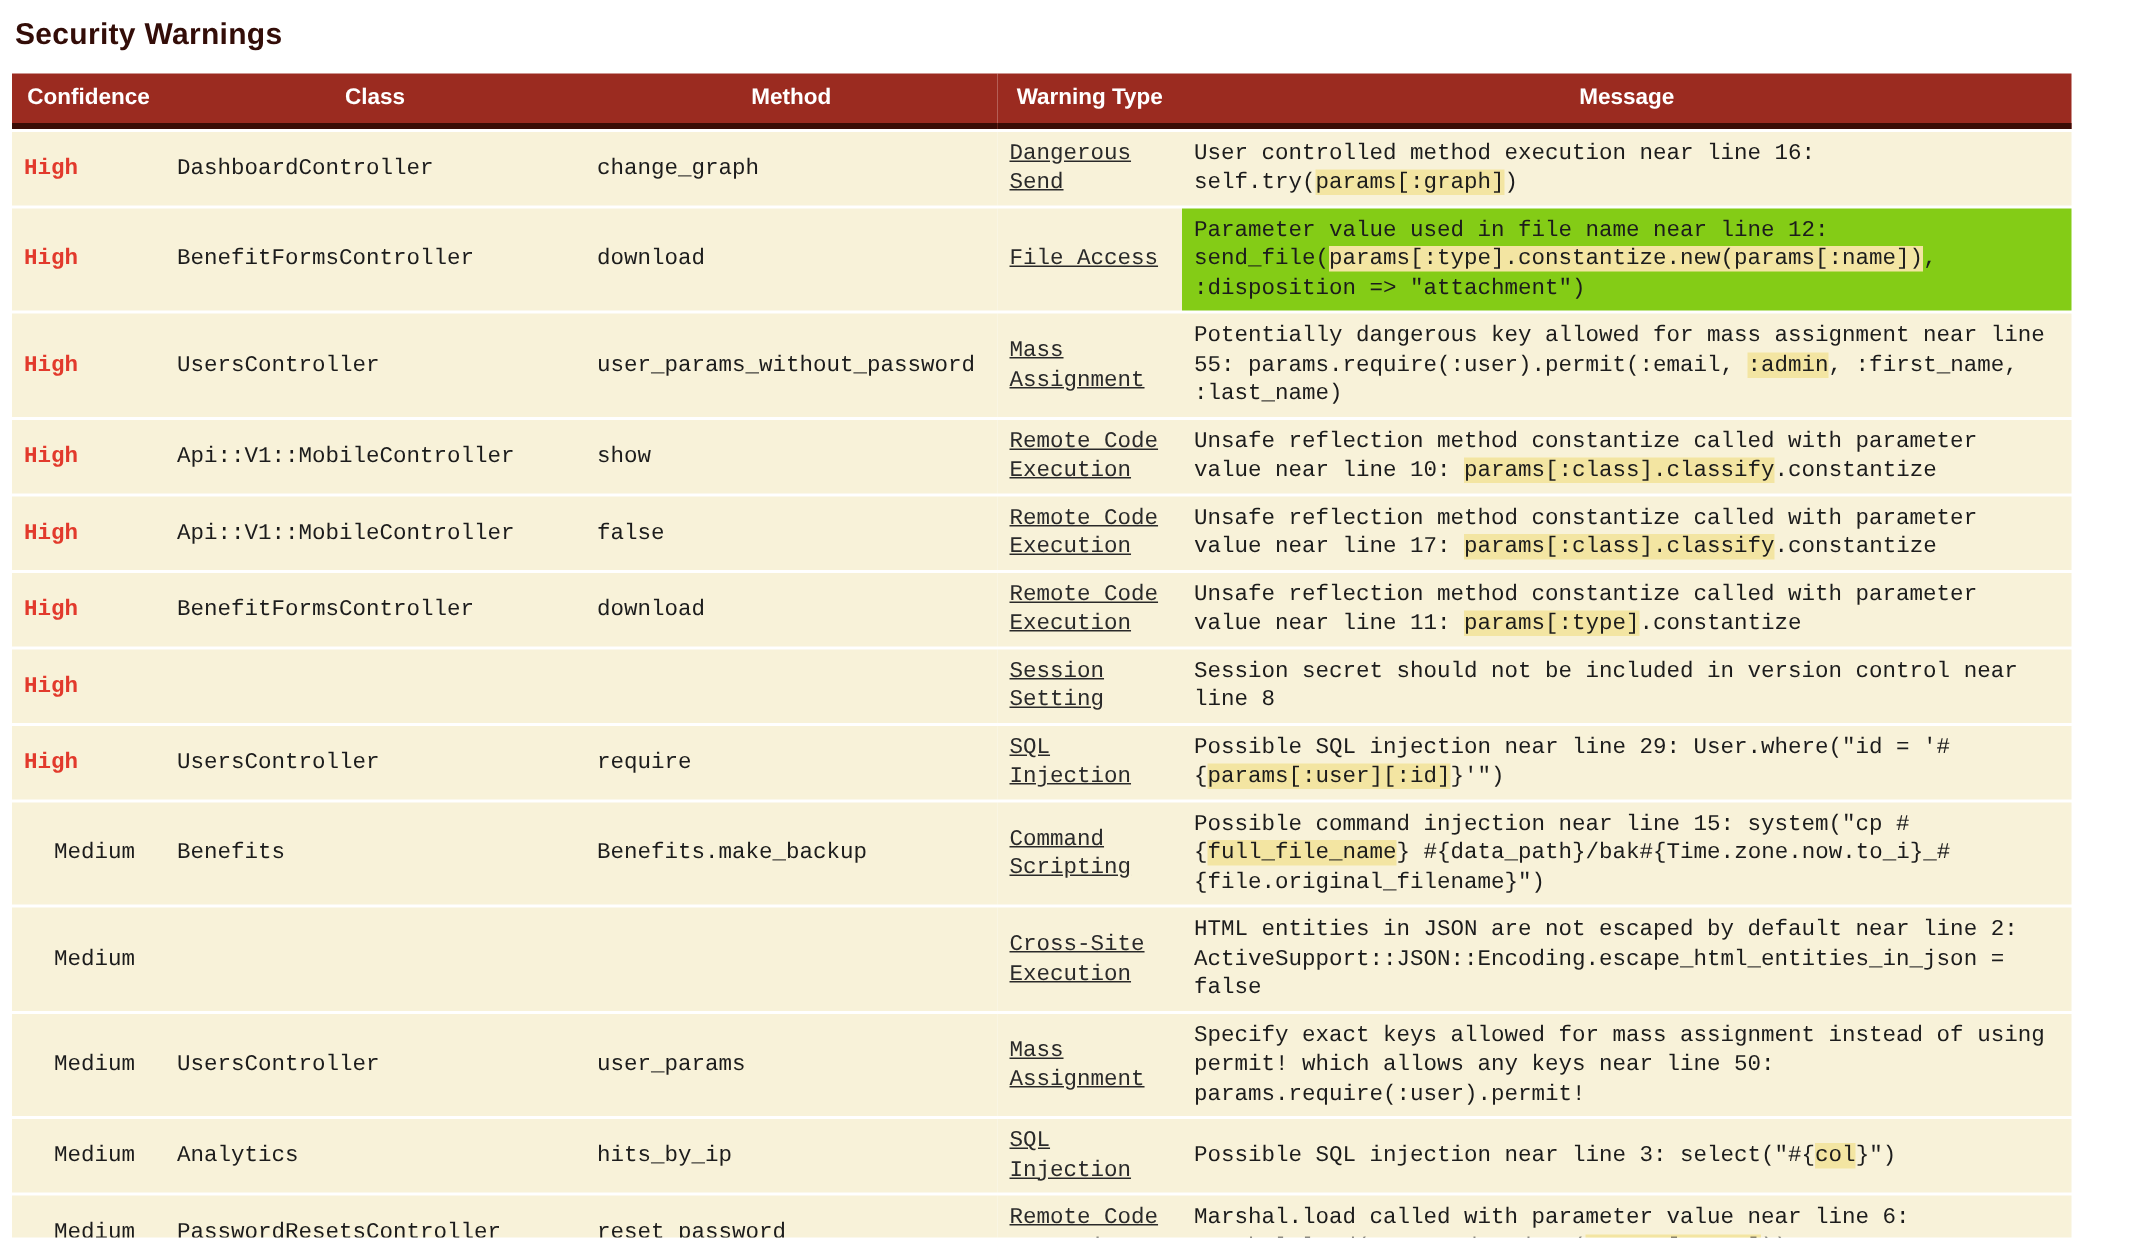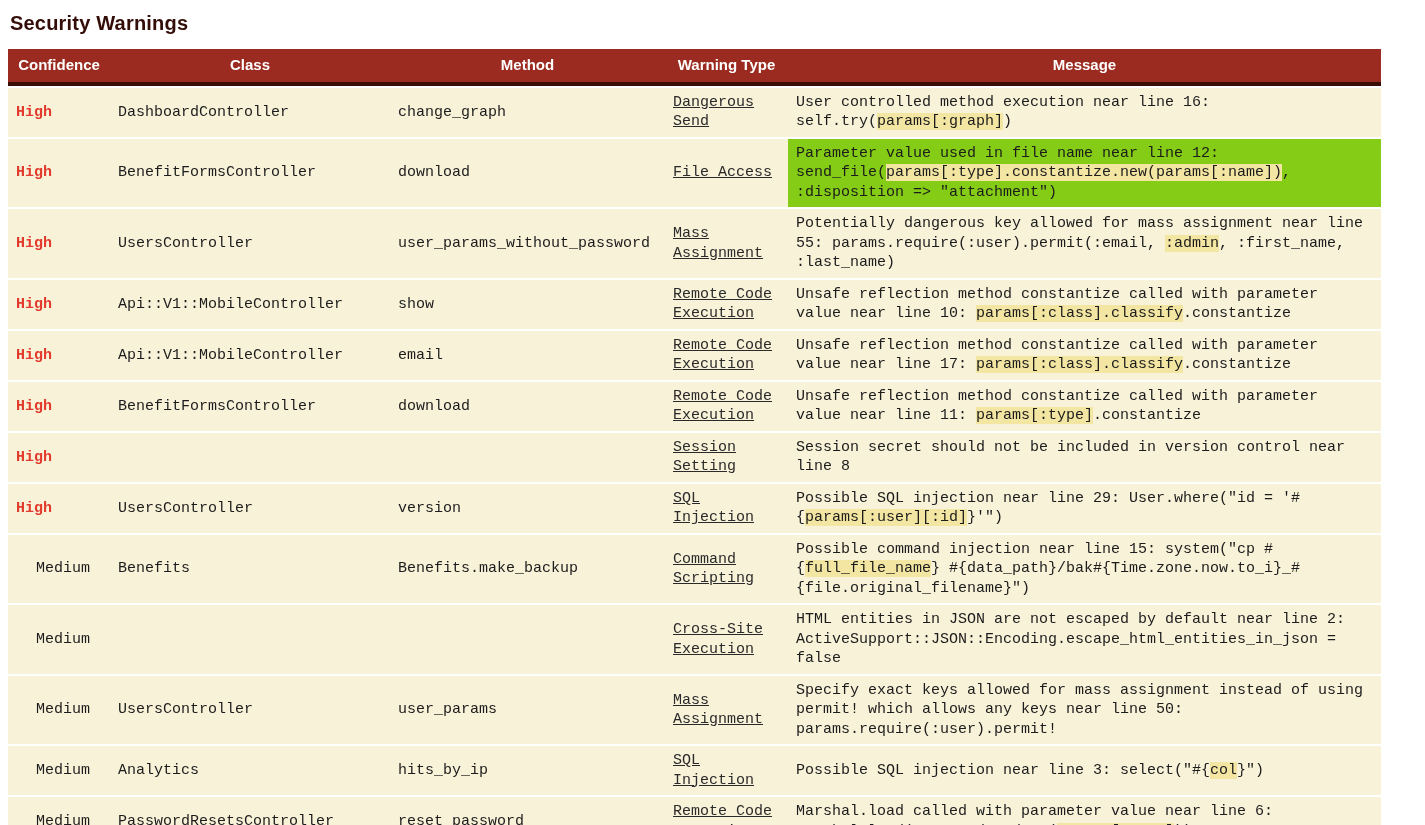--- a/index.html
+++ b/index.html
@@ -120,21 +120,21 @@
     <td class="conf"><span class="high">High</span></td>
     <td class="cls">Api::V1::MobileController</td>
     <td class="mth">show</td>
     <td class="warn"><a>Remote Code Execution</a></td>
     <td class="msg"><span>Unsafe reflection method constantize called with parameter value near line 10: </span><span class="hl">params[:class].classify</span><span>.constantize</span></td>
   </tr>
 
   <tr>
     <td class="conf"><span class="high">High</span></td>
     <td class="cls">Api::V1::MobileController</td>
-    <td class="mth">email</td>
+    <td class="mth">false</td>
     <td class="warn"><a>Remote Code Execution</a></td>
     <td class="msg"><span>Unsafe reflection method constantize called with parameter value near line 17: </span><span class="hl">params[:class].classify</span><span>.constantize</span></td>
   </tr>
 
   <tr>
     <td class="conf"><span class="high">High</span></td>
     <td class="cls">BenefitFormsController</td>
     <td class="mth">download</td>
     <td class="warn"><a>Remote Code Execution</a></td>
     <td class="msg"><span>Unsafe reflection method constantize called with parameter value near line 11: </span><span class="hl">params[:type]</span><span>.constantize</span></td>
@@ -144,21 +144,21 @@
     <td class="conf"><span class="high">High</span></td>
     <td class="cls"></td>
     <td class="mth"></td>
     <td class="warn"><a>Session Setting</a></td>
     <td class="msg"><span>Session secret should not be included in version control near line 8</span></td>
   </tr>
 
   <tr>
     <td class="conf"><span class="high">High</span></td>
     <td class="cls">UsersController</td>
-    <td class="mth">version</td>
+    <td class="mth">require</td>
     <td class="warn"><a>SQL Injection</a></td>
     <td class="msg"><span>Possible SQL injection near line 29: User.where("id = '#{</span><span class="hl">params[:user][:id]</span><span>}'")</span></td>
   </tr>
 
   <tr>
     <td class="conf"><span class="medium">Medium</span></td>
     <td class="cls">Benefits</td>
     <td class="mth">Benefits.make_backup</td>
     <td class="warn"><a>Command Scripting</a></td>
     <td class="msg"><span>Possible command injection near line 15: system("cp #{</span><span class="hl">full_file_name</span><span>} #{data_path}/bak#{Time.zone.now.to_i}_#{file.original_filename}")</span></td>

